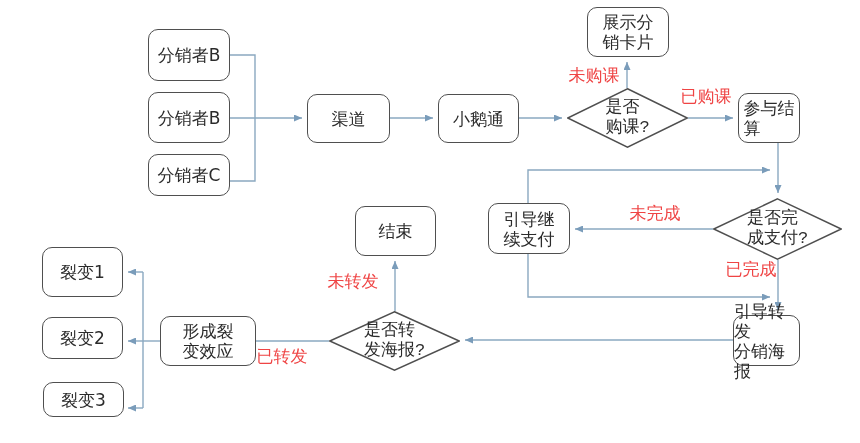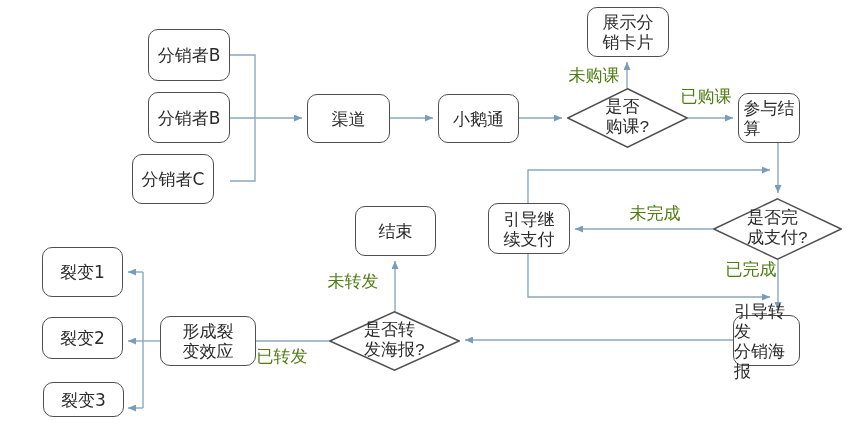--- a/index.html
+++ b/index.html
@@ -43,21 +43,21 @@
     left: 0; top: 0;
     width: 100%; height: 100%;
   }
   .diamond .dlabel {
     position: relative;
     z-index: 1;
   }
   .edge-label {
     position: absolute;
     transform: translate(-50%, -50%);
-    color: #4d7c0f;
+    color: #ef4444;
     font-size: 17px;
     white-space: nowrap;
   }
 </style>
 </head>
 <body>
 
 <div class="canvas">
 
   <svg class="wires" viewBox="0 0 860 443" xmlns="http://www.w3.org/2000/svg">
@@ -104,21 +104,21 @@
   </svg>
 
   <div class="node box" style="left:148px;top:29px;width:82px;height:52px">
     <span>分销者B</span>
   </div>
 
   <div class="node box" style="left:148px;top:92px;width:82px;height:51px">
     <span>分销者B</span>
   </div>
 
-  <div class="node box" style="left:132px;top:154px;width:82px;height:50px">
+  <div class="node box" style="left:148px;top:154px;width:82px;height:42px">
     <span>分销者C</span>
   </div>
 
   <div class="node box" style="left:307px;top:94px;width:83px;height:49px">
     <span>渠道</span>
   </div>
 
   <div class="node box" style="left:438px;top:94px;width:81px;height:49px">
     <span>小鹅通</span>
   </div>

